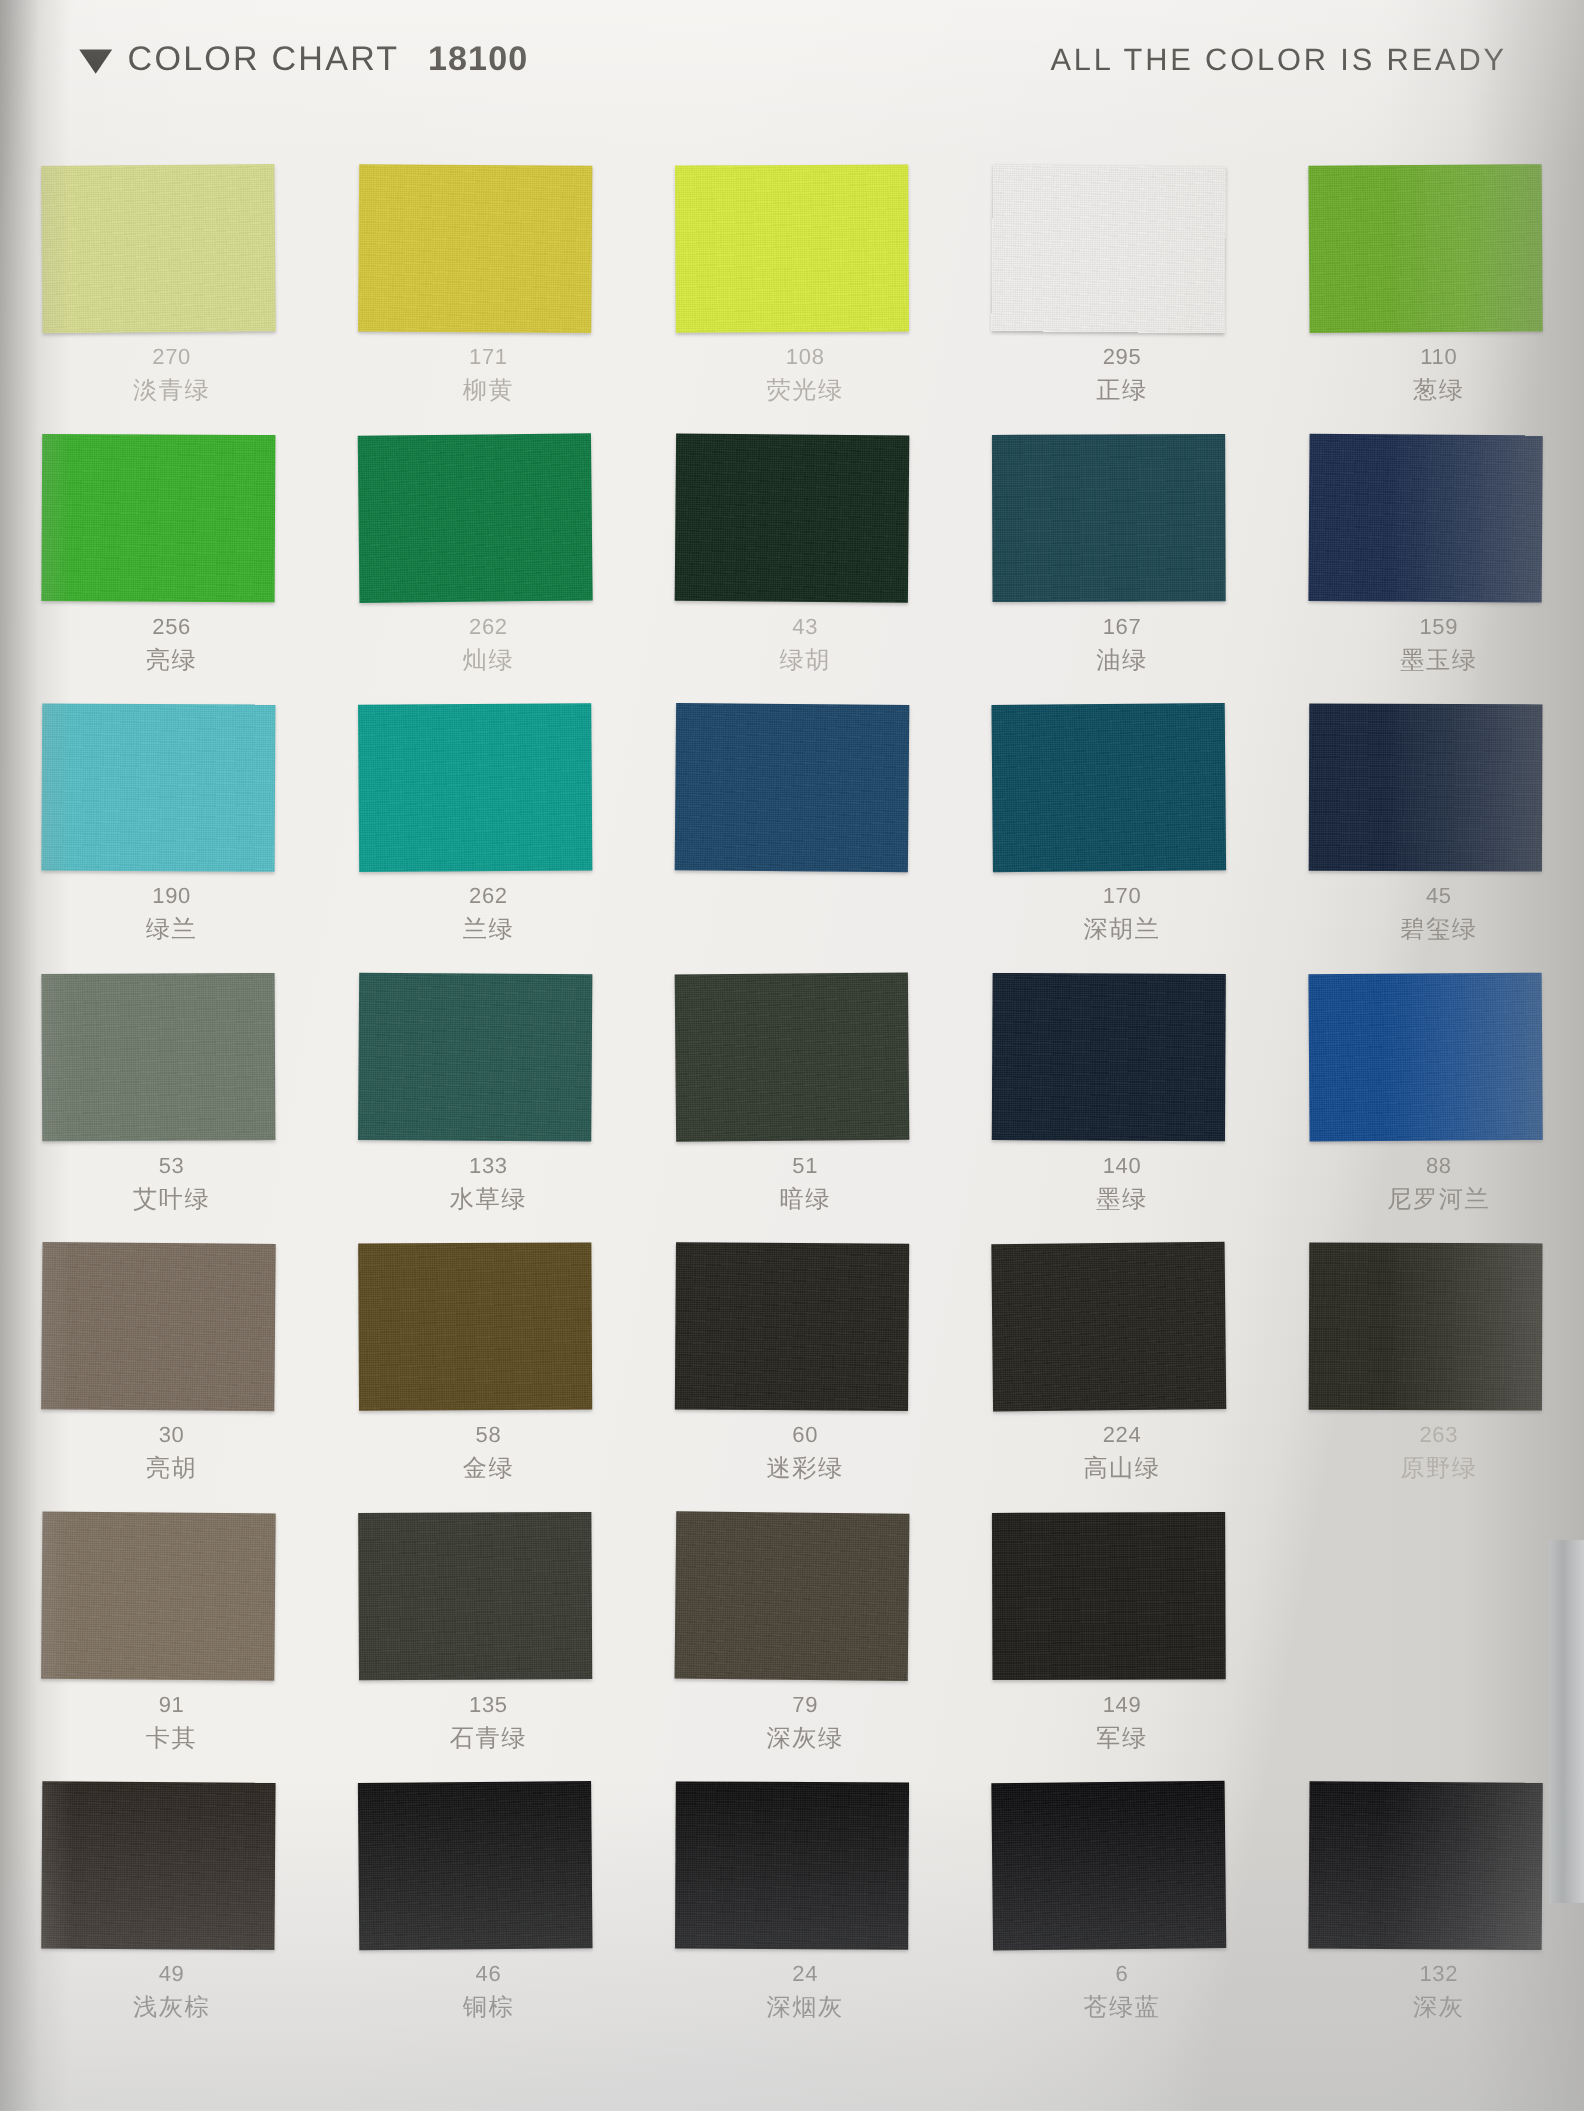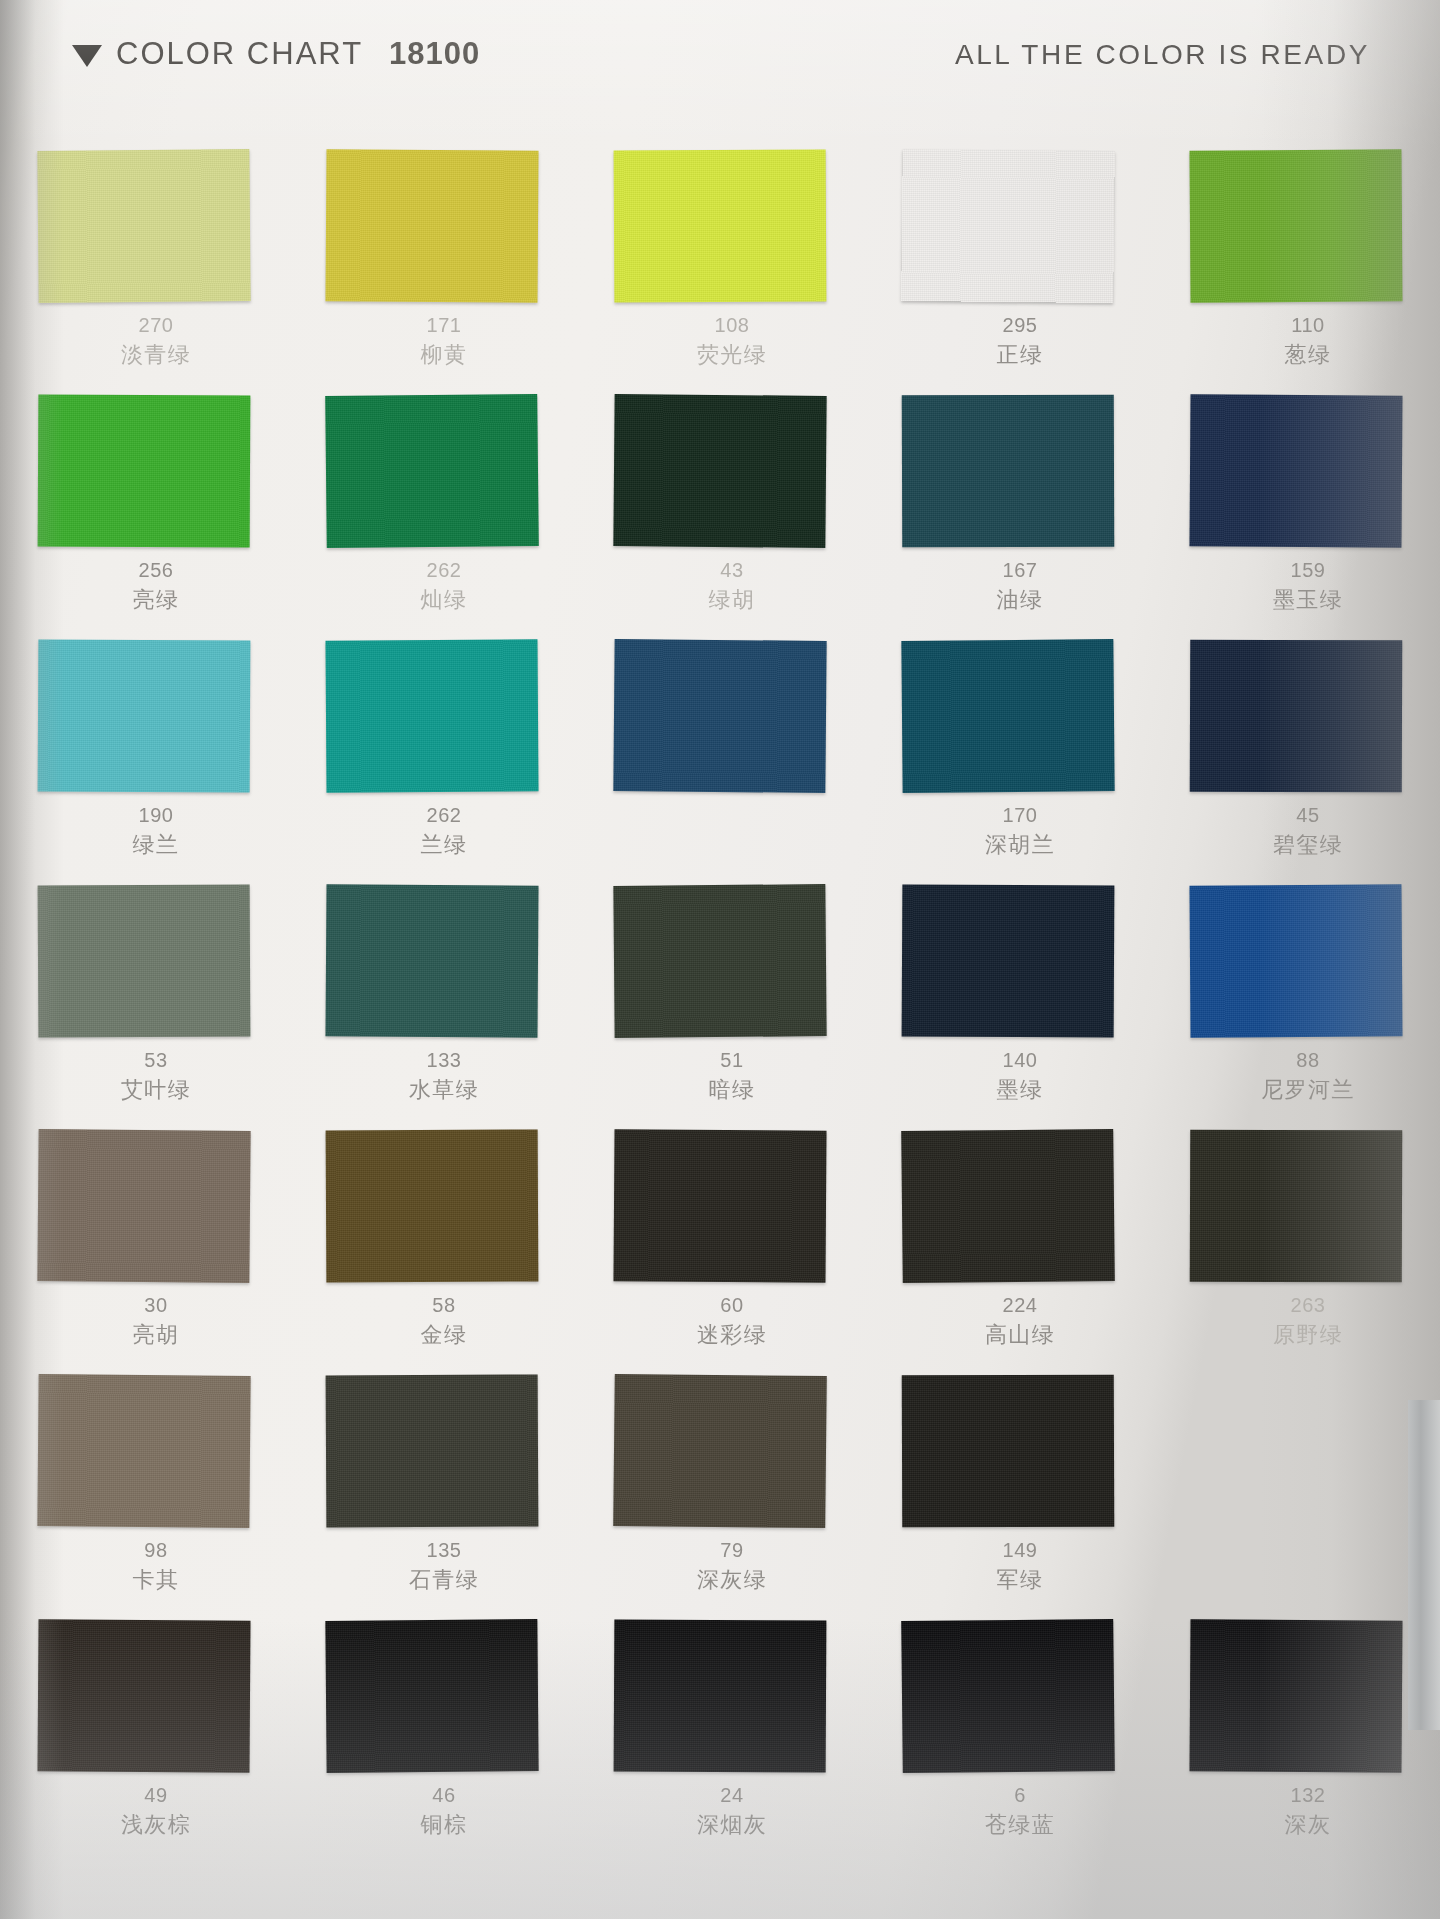--- a/index.html
+++ b/index.html
@@ -422,21 +422,21 @@
             <div class="name">原野绿</div>
           </div>
         </div>
       </div>
       <div class="row">
         <div class="cell semi">
           <div class="swatch-wrap">
             <div class="swatch" style="background: rgb(126, 113, 97); transform: rotate(0.5deg);"></div>
           </div>
           <div class="caption">
-            <div class="code">98</div>
+            <div class="code">91</div>
             <div class="name">卡其</div>
           </div>
         </div>
         <div class="cell semi">
           <div class="swatch-wrap">
             <div class="swatch" style="background: rgb(58, 59, 50); transform: rotate(-0.3deg);"></div>
           </div>
           <div class="caption">
             <div class="code">135</div>
             <div class="name">石青绿</div>

